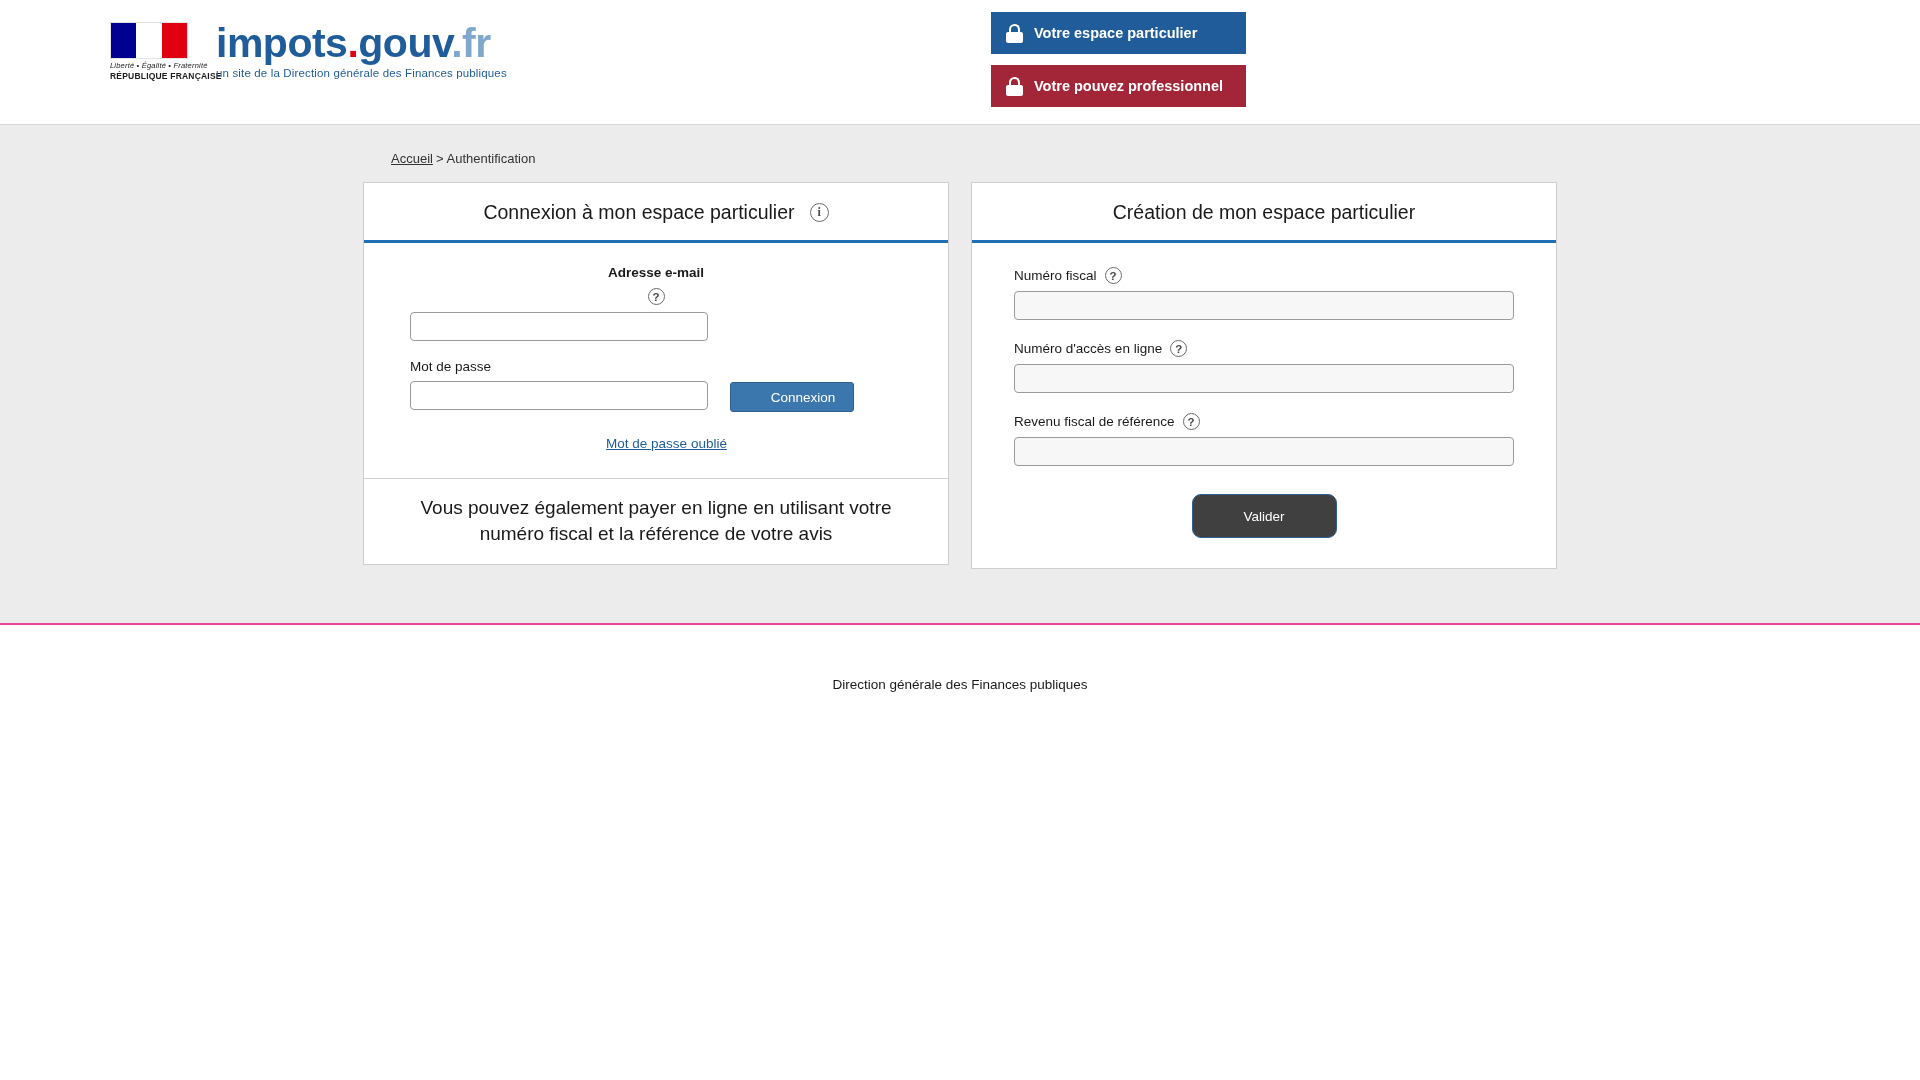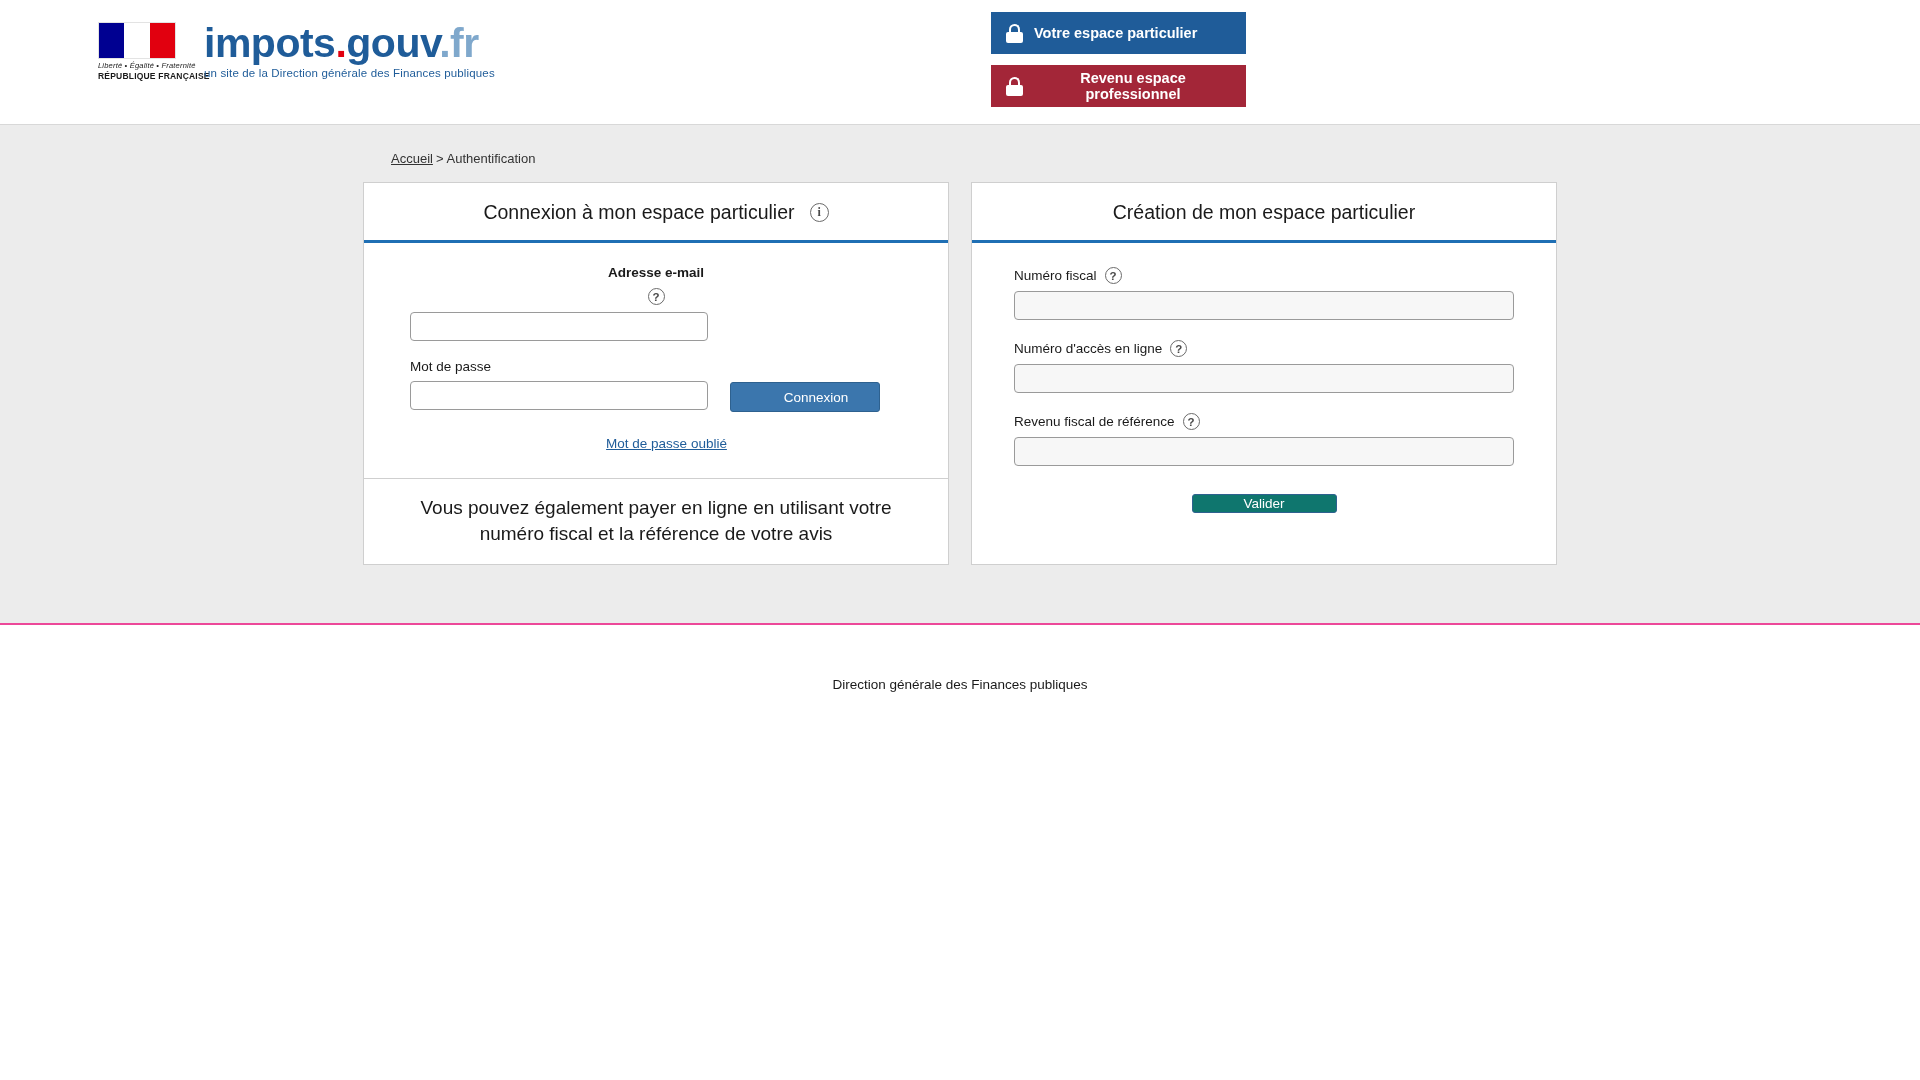--- a/index.html
+++ b/index.html
@@ -12,21 +12,21 @@
 
   
   .header {
     position: relative;
     height: 125px;
     background: #ffffff;
     border-bottom: 1px solid #d8d8d8;
   }
   .brand-zone {
     position: absolute;
-    left: 98px;
+    left: 110px;
     top: 22px;
     display: flex;
     align-items: center;
     gap: 28px;
   }
   .marianne {
     width: 78px;
     text-align: center;
     line-height: 1;
   }
@@ -202,21 +202,21 @@
     font-size: 13px;
     padding: 0 7px;
     font-family: "Liberation Sans", sans-serif;
   }
   .pwd-row {
     display: flex;
     align-items: flex-start;
     gap: 22px;
   }
   .btn-connexion {
-    width: 150px;
+    width: 124px;
     height: 30px;
     background: #3b76ad;
     color: #ffffff;
     border: 1px solid #2e618f;
     border-radius: 3px;
     font-size: 13.5px;
     cursor: pointer;
     margin-top: 1px;
     font-family: "Liberation Sans", sans-serif;
     padding-left: 28px;
@@ -253,25 +253,25 @@
     border: 1px solid #9a9a9a;
     border-radius: 4px;
     background: #f7f7f7;
     font-size: 13px;
     padding: 0 7px;
     font-family: "Liberation Sans", sans-serif;
   }
   .validate-row { text-align: center; margin-top: 28px; }
   .btn-valider {
     width: 145px;
-    height: 19px;
-    background: #0f766e;
+    height: 44px;
+    background: #404040;
     color: #ffffff;
     border: 1px solid #2e618f;
-    border-radius: 3px;
+    border-radius: 9px;
     font-size: 13.5px;
     cursor: pointer;
     font-family: "Liberation Sans", sans-serif;
   }
 
   
   .footer {
     background: #ffffff;
     text-align: center;
     padding: 52px 0;
@@ -307,21 +307,21 @@
           <span class="shackle"></span>
           <span class="body"></span>
         </span>
       <span>Votre espace particulier</span>
     </button>
     <button class="espace-btn espace-pro">
       <span class="lock-icon">
           <span class="shackle"></span>
           <span class="body"></span>
         </span>
-      <span>Revenu espace professionnel</span>
+      <span>Votre pouvez professionnel</span>
     </button>
   </div>
 </div>
 
 <div class="page">
 
   <div class="breadcrumb">
     <a href="#">Accueil</a><span class="sep">&gt;</span><span>Authentification</span>
   </div>
 

